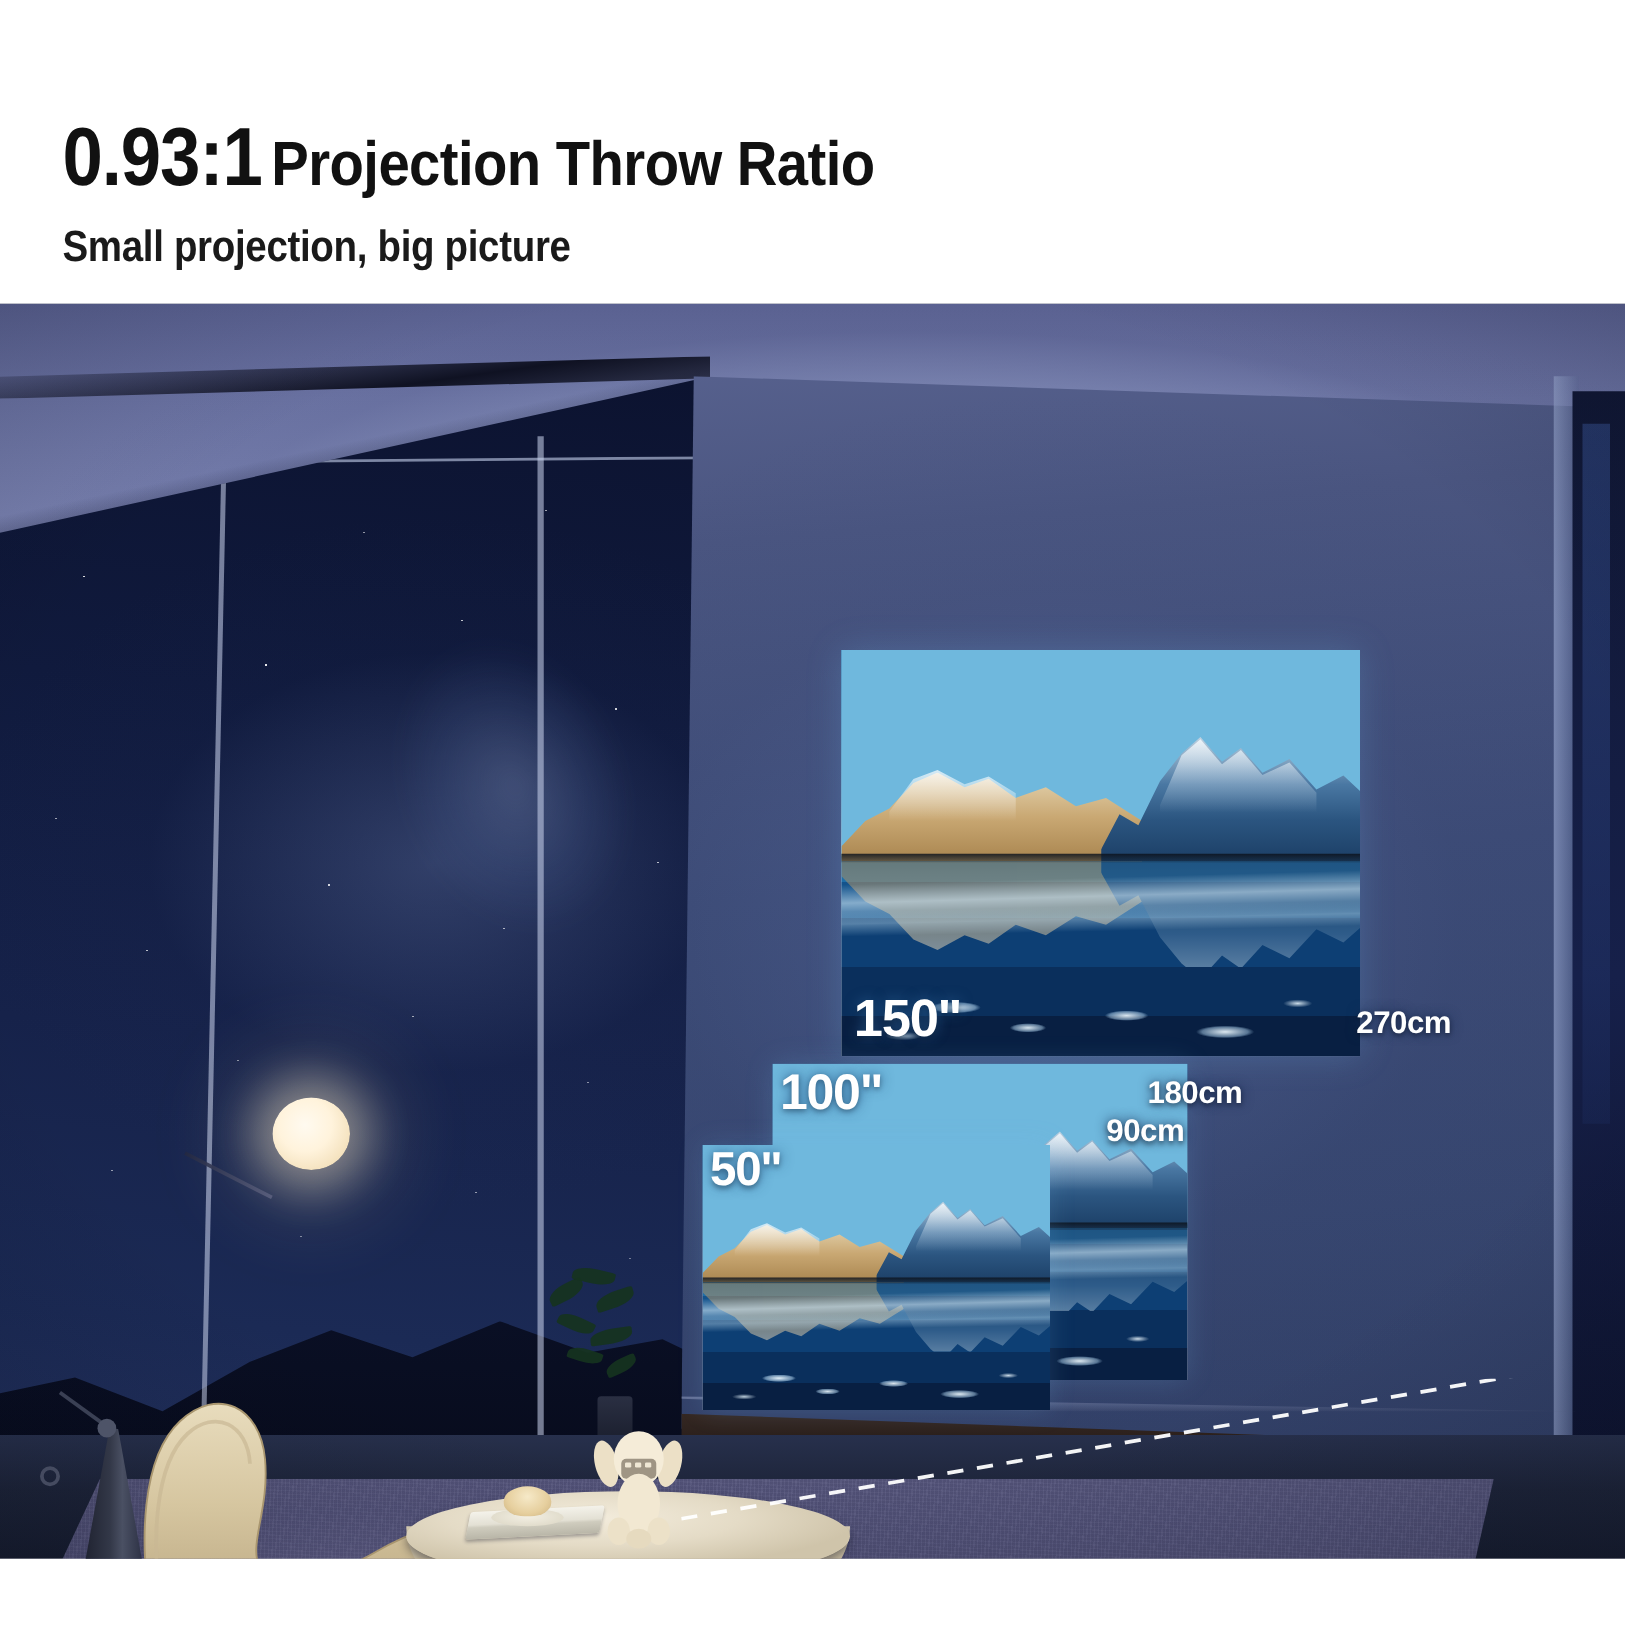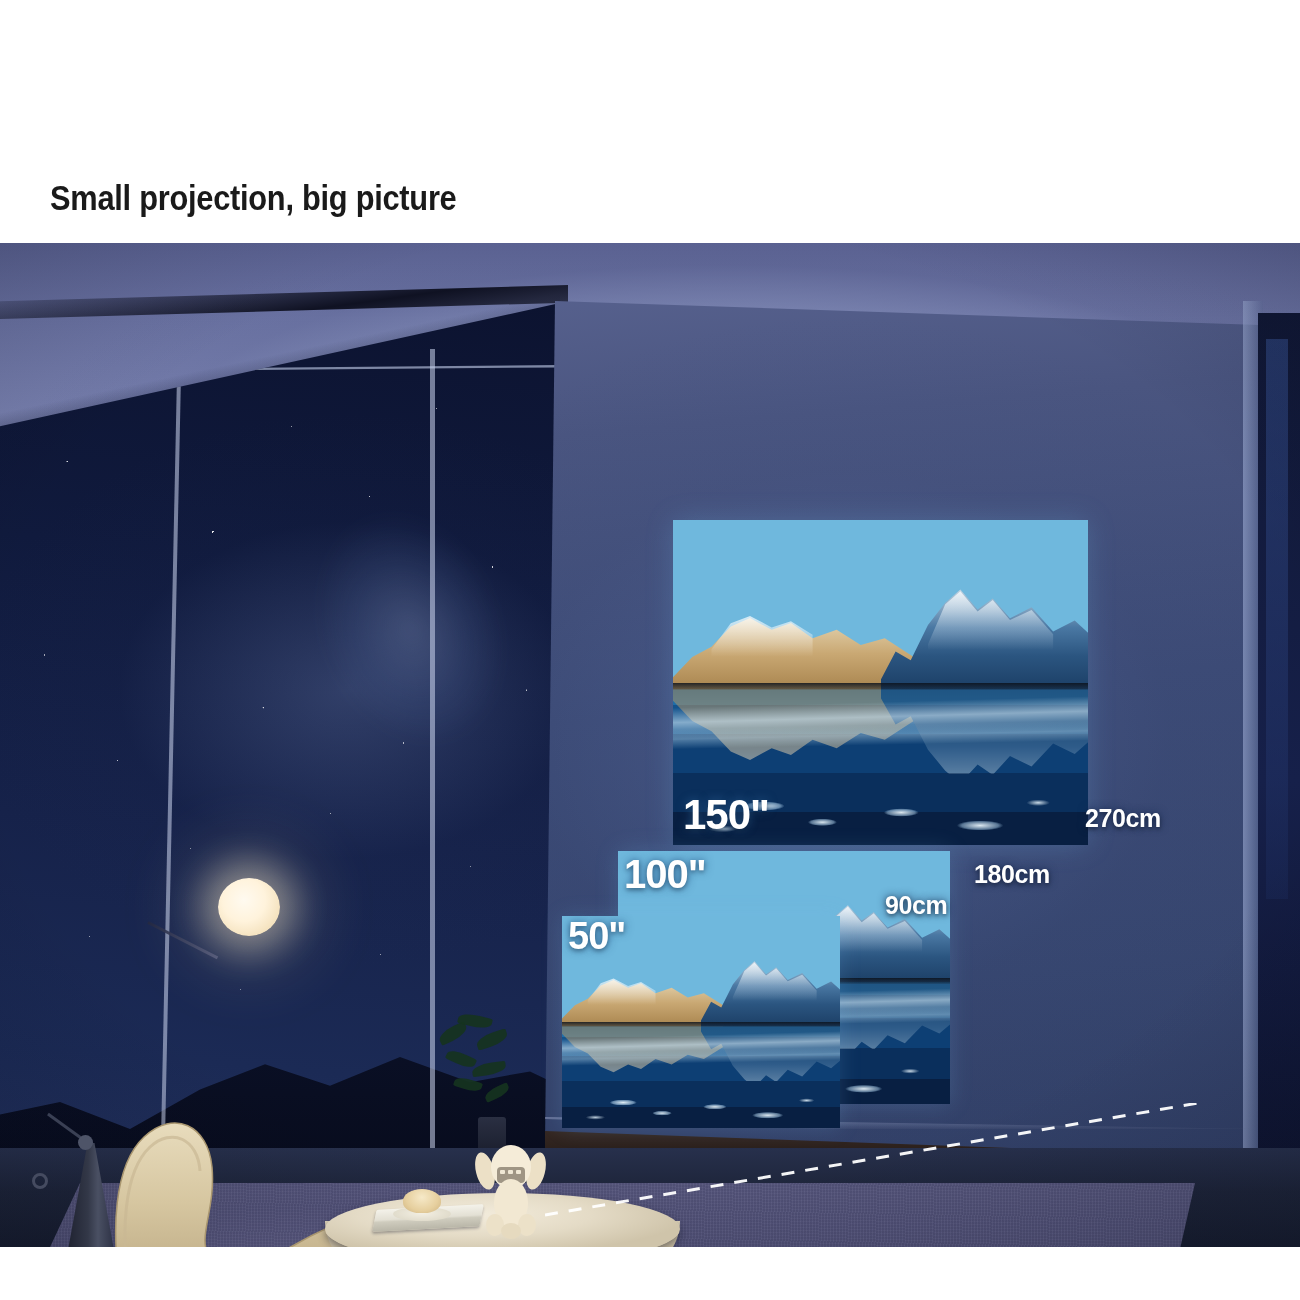--- a/index.html
+++ b/index.html
@@ -382,20 +382,23 @@
   }
 
   .footer {
     position:absolute; left:0; top:1247px; width:1300px; height:53px; background:#ffffff;
   }
 </style>
 </head>
 <body>
 
 <div class="header">
+  <div class="headline">
+    <span class="ratio">0.93:1</span><span class="phrase">Projection Throw Ratio</span>
+  </div>
   <div class="subhead">Small projection, big picture</div>
 </div>
 
 <div class="photo">
 
   <div class="ceiling"></div>
   <div class="ceiling-edge"></div>
 
   <div class="glasswall">
     <div class="stars"></div>
@@ -478,21 +481,21 @@
   </div>
   <div class="size-label" style="left:568px; top:672px; font-size:38px;">50"</div>
 
   <div class="console-top"></div>
   <div class="console"></div>
 
   <svg class="throwline" viewBox="0 0 700 120" preserveAspectRatio="none">
     <polyline points="0,112 700,-8" fill="none" stroke="#ffffff" stroke-width="3" stroke-dasharray="13 11" stroke-linecap="butt" opacity="0.95"></polyline>
   </svg>
   <div class="dist-label" style="left:885px; top:648px;">90cm</div>
-  <div class="dist-label" style="left:974px; top:617px;">180cm</div>
+  <div class="dist-label" style="left:918px; top:617px;">180cm</div>
   <div class="dist-label" style="left:1085px; top:561px;">270cm</div>
 
   <div class="floor"></div>
   <div class="rug">
     <div class="rug-tex"></div>
   </div>
 
   <div class="cone-arm"></div>
   <div class="cone-arm-end"></div>
   <div class="cone"></div>

